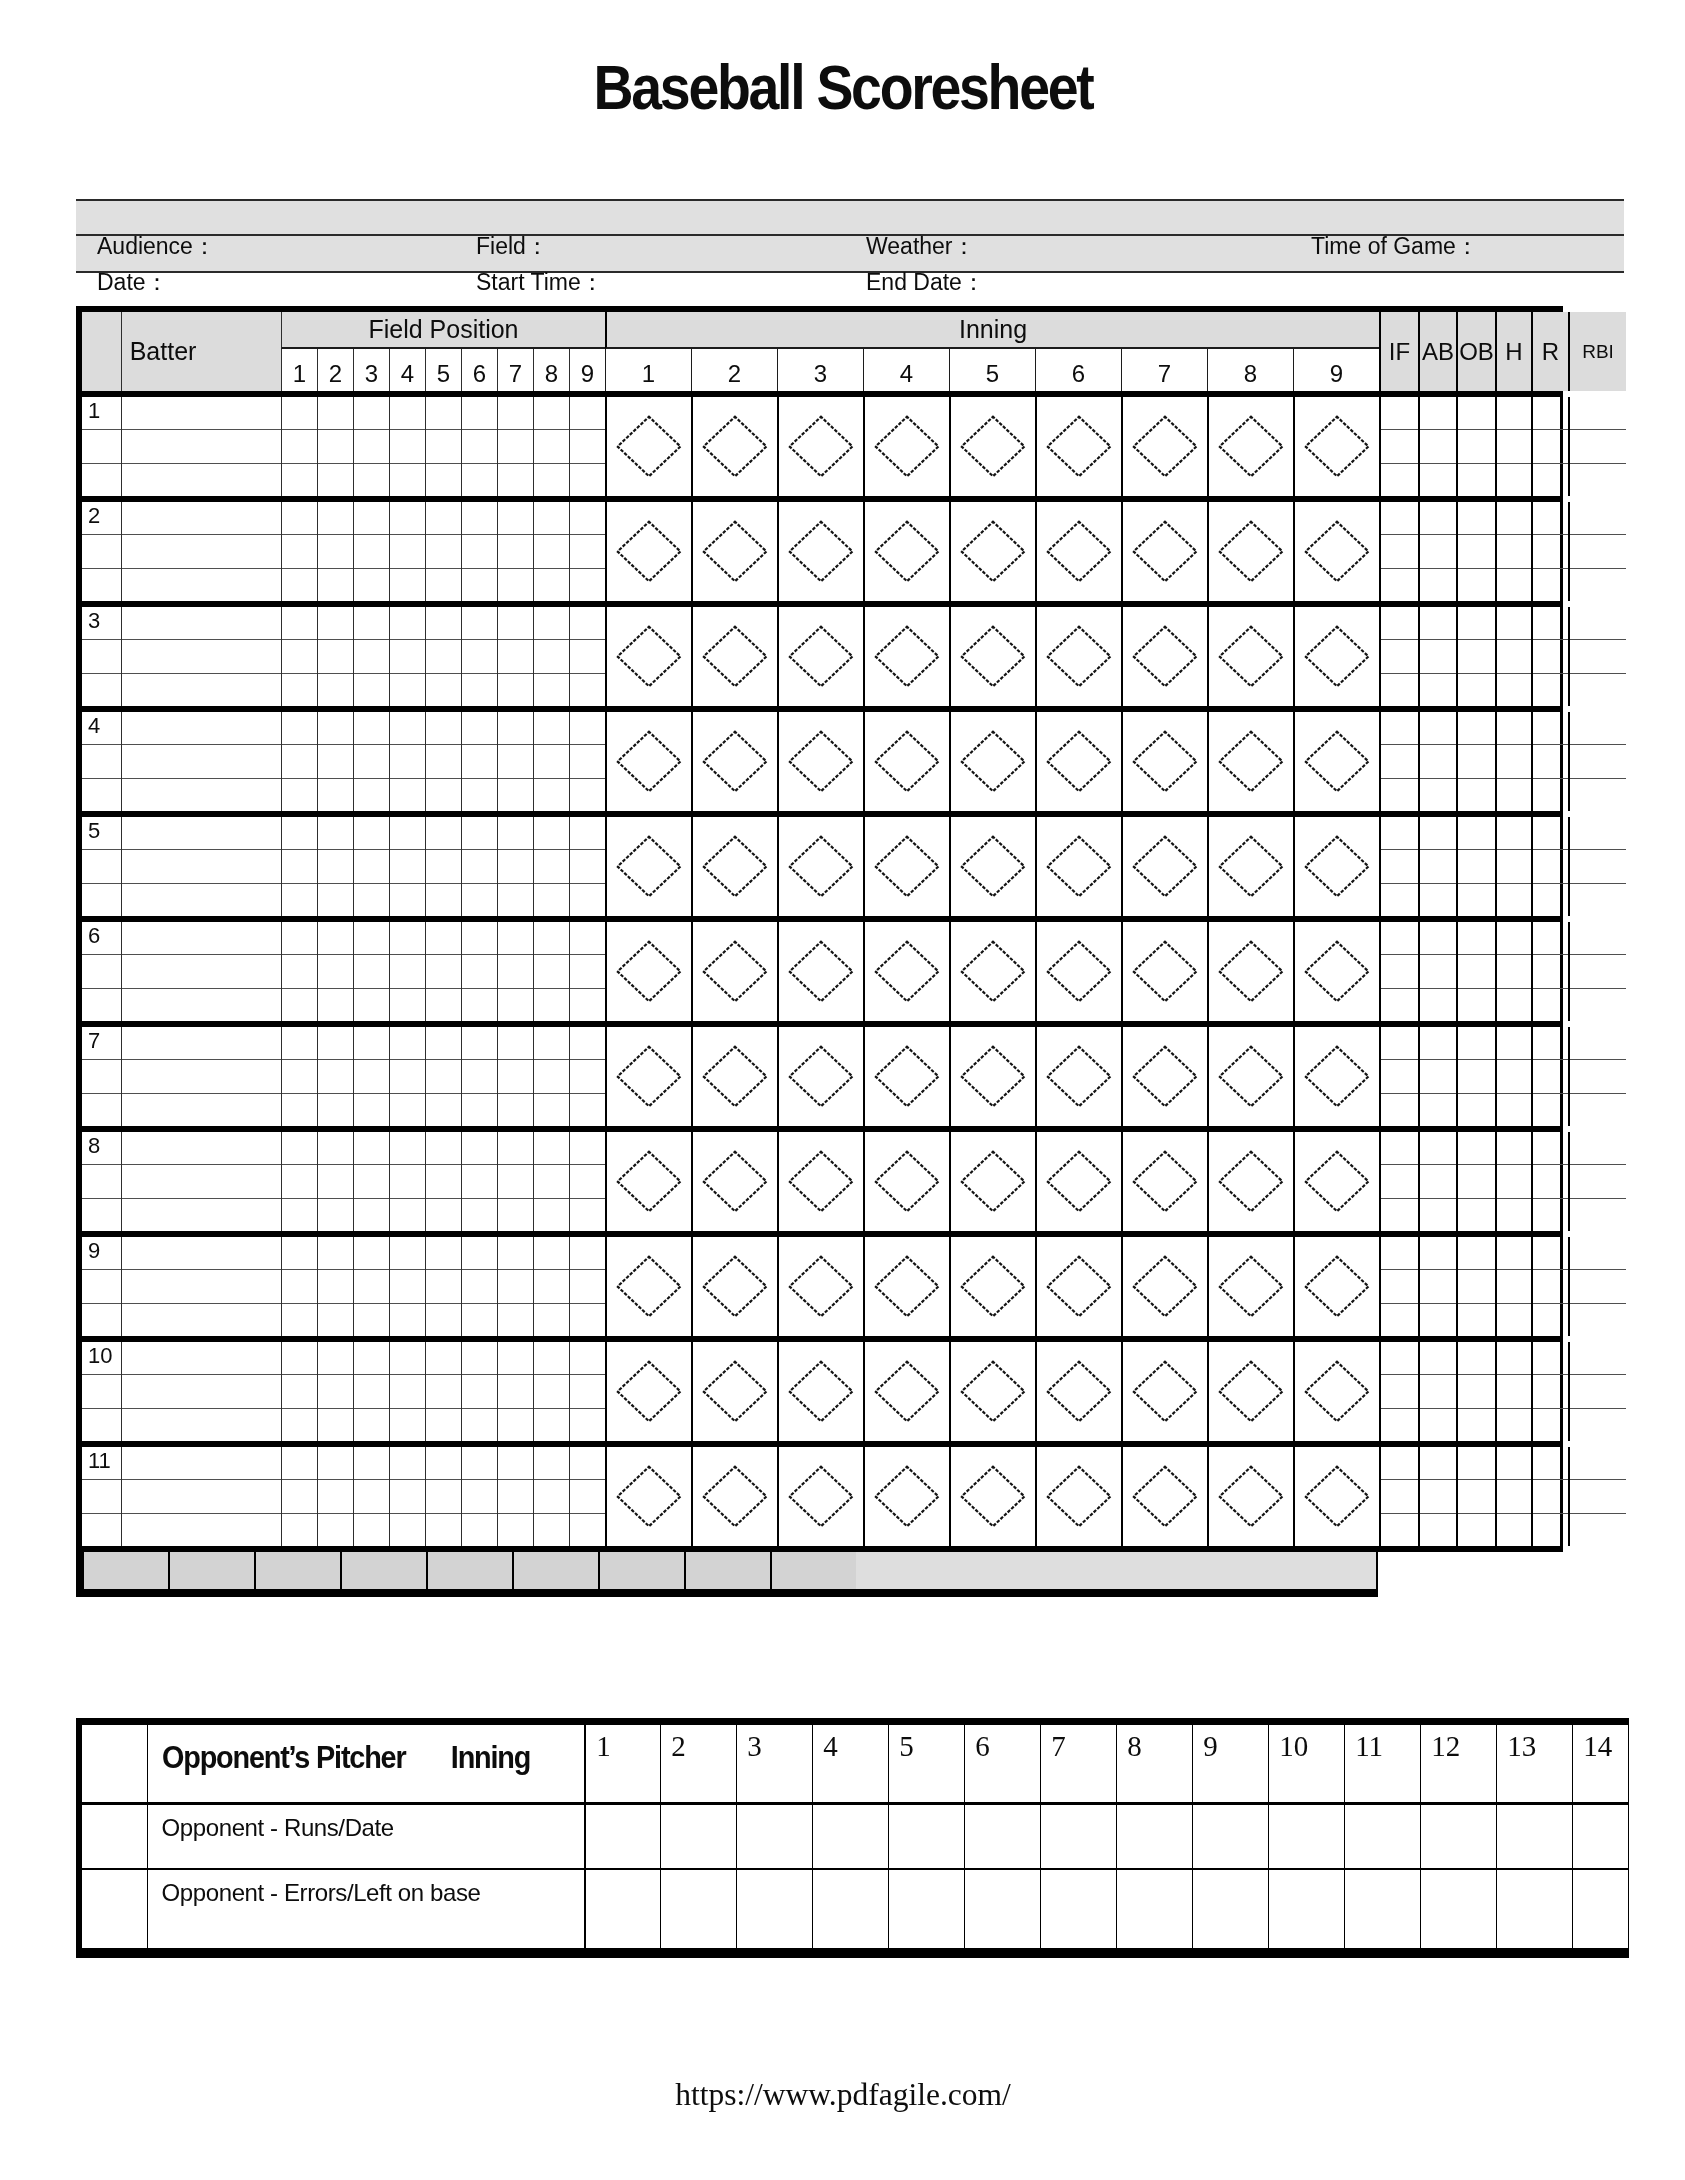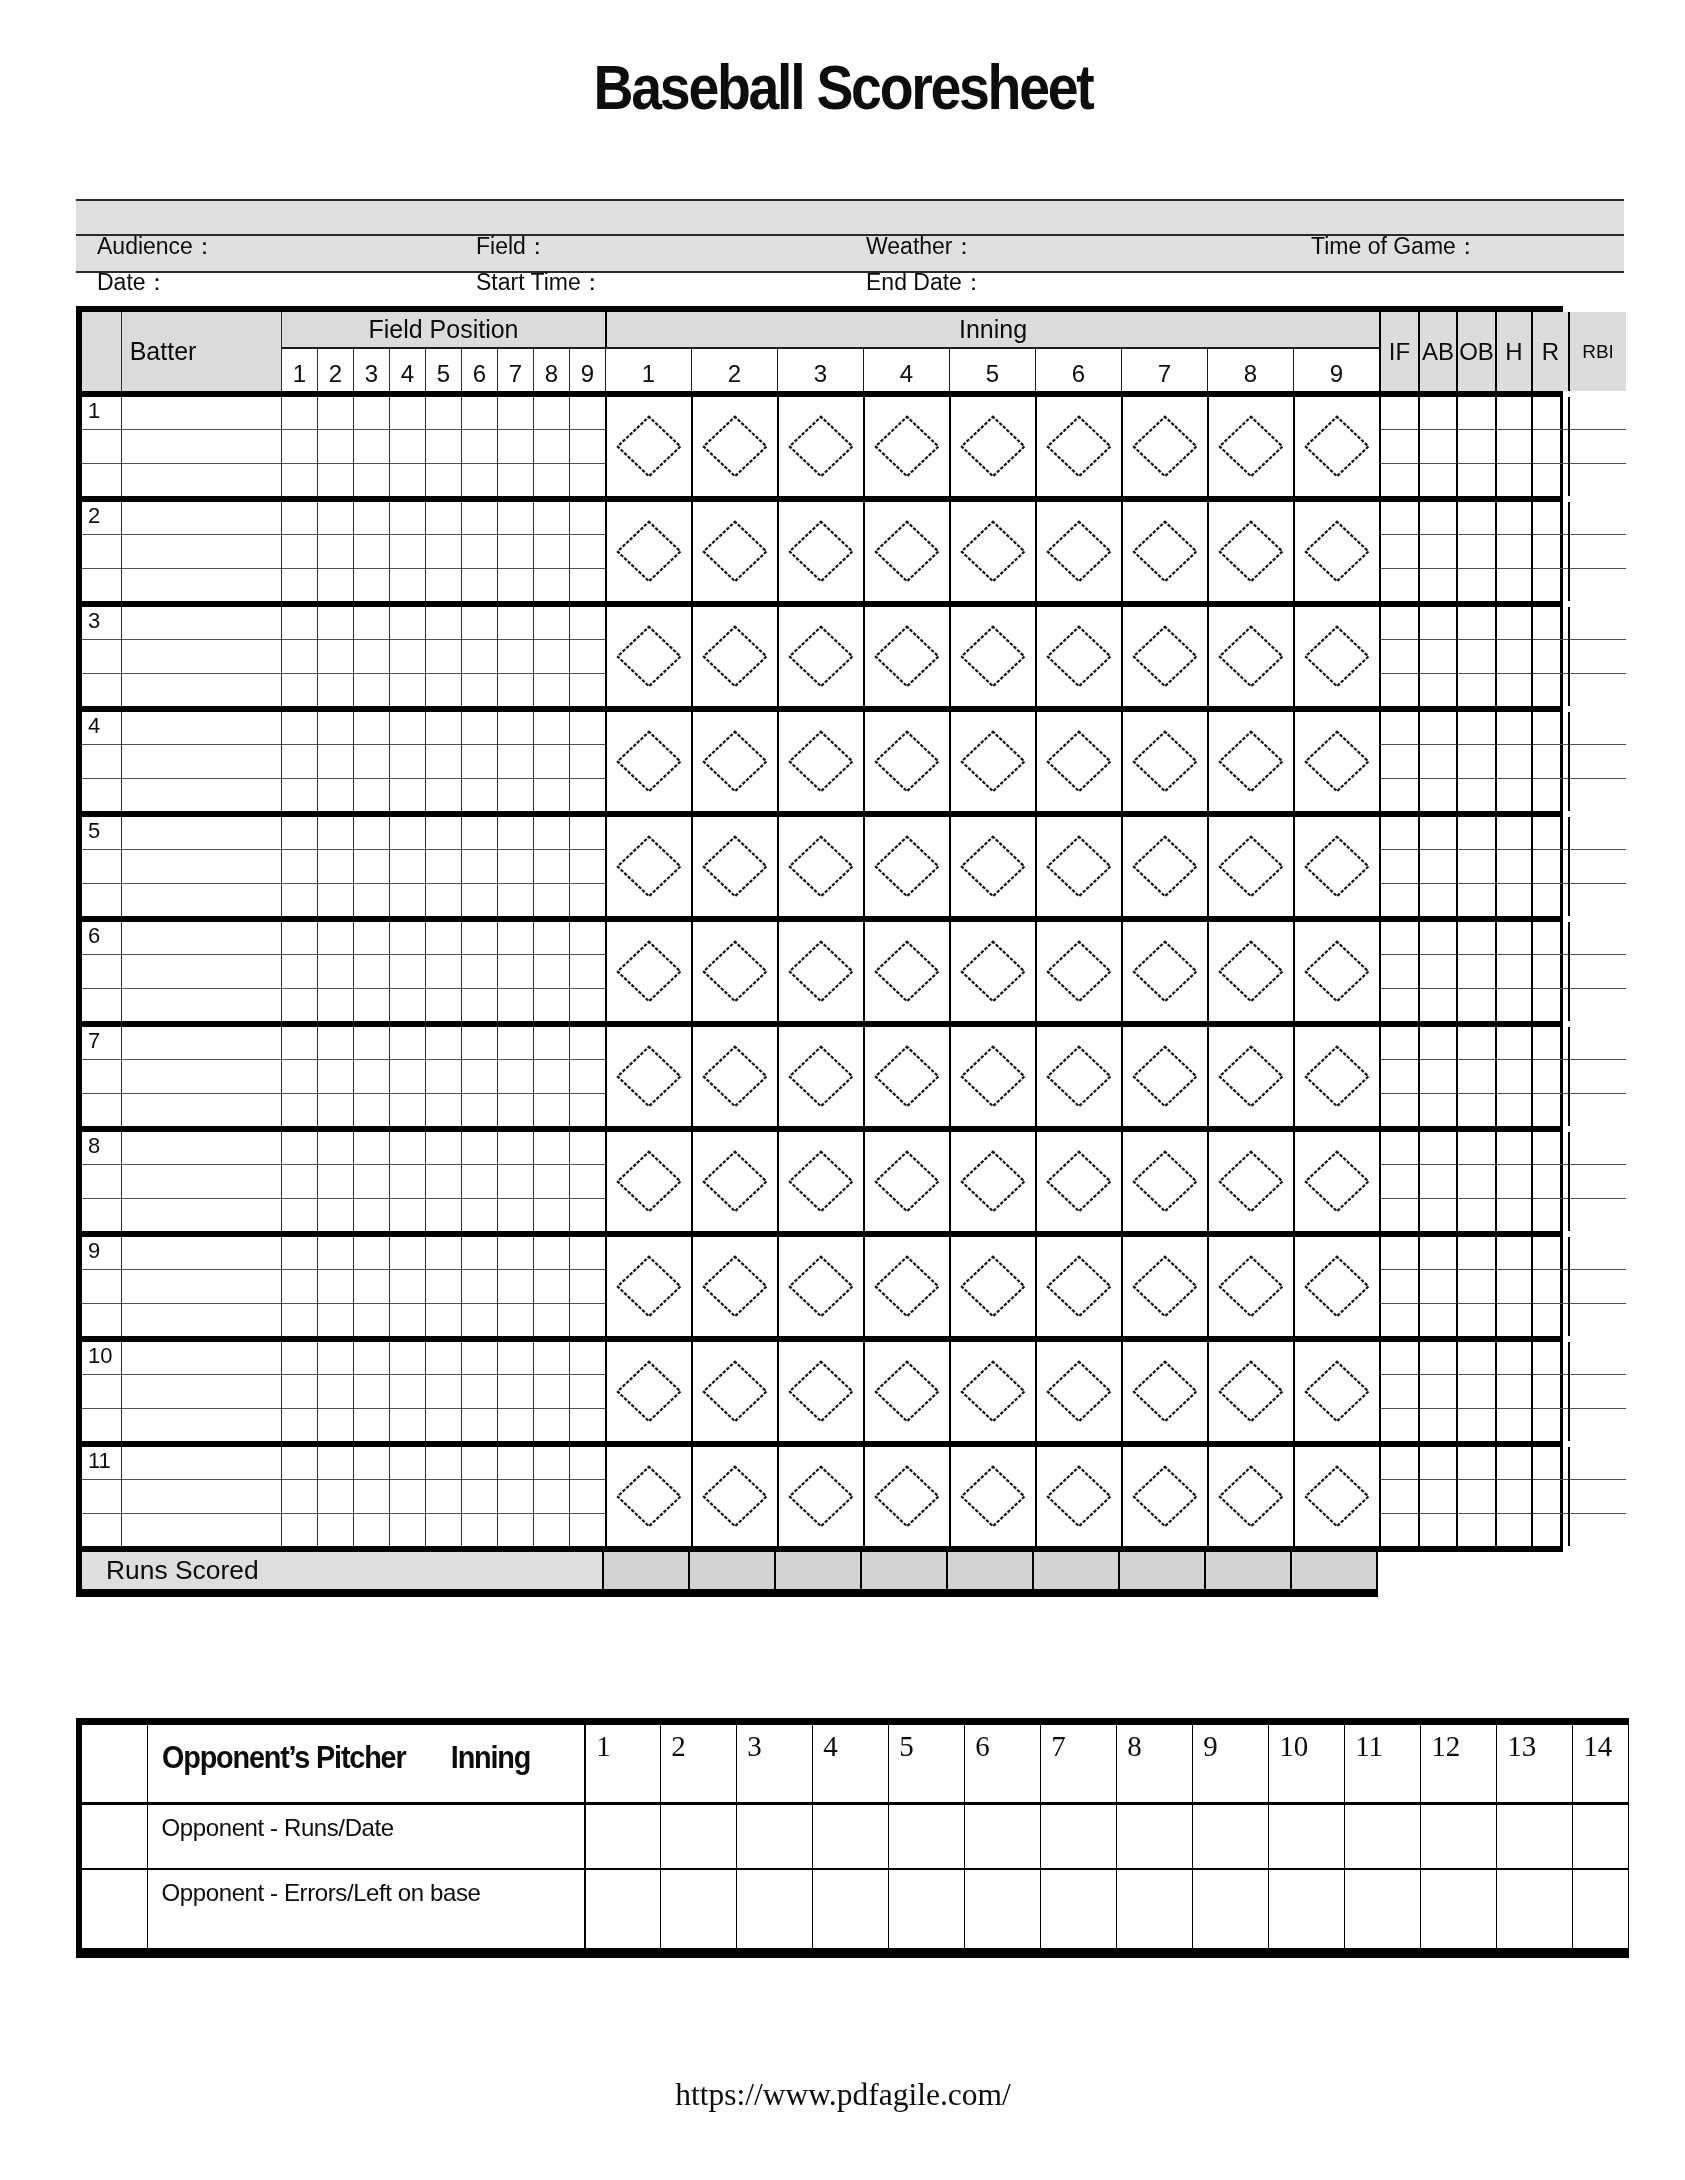--- a/index.html
+++ b/index.html
@@ -1626,21 +1626,20 @@
           <div class="col v3">
             <div class="sub"></div>
             <div class="sub"></div>
             <div class="sub"></div>
           </div>
         </div>
       </div>
   </div>
 
   <div class="runs">
-    <div class="runs-label-cell">Runs Scored</div>
     <span id="runs-cells" style="display:flex">
         <div class="runs-cell"></div>
         <div class="runs-cell"></div>
         <div class="runs-cell"></div>
         <div class="runs-cell"></div>
         <div class="runs-cell"></div>
         <div class="runs-cell"></div>
         <div class="runs-cell"></div>
         <div class="runs-cell"></div>
         <div class="runs-cell"></div>

